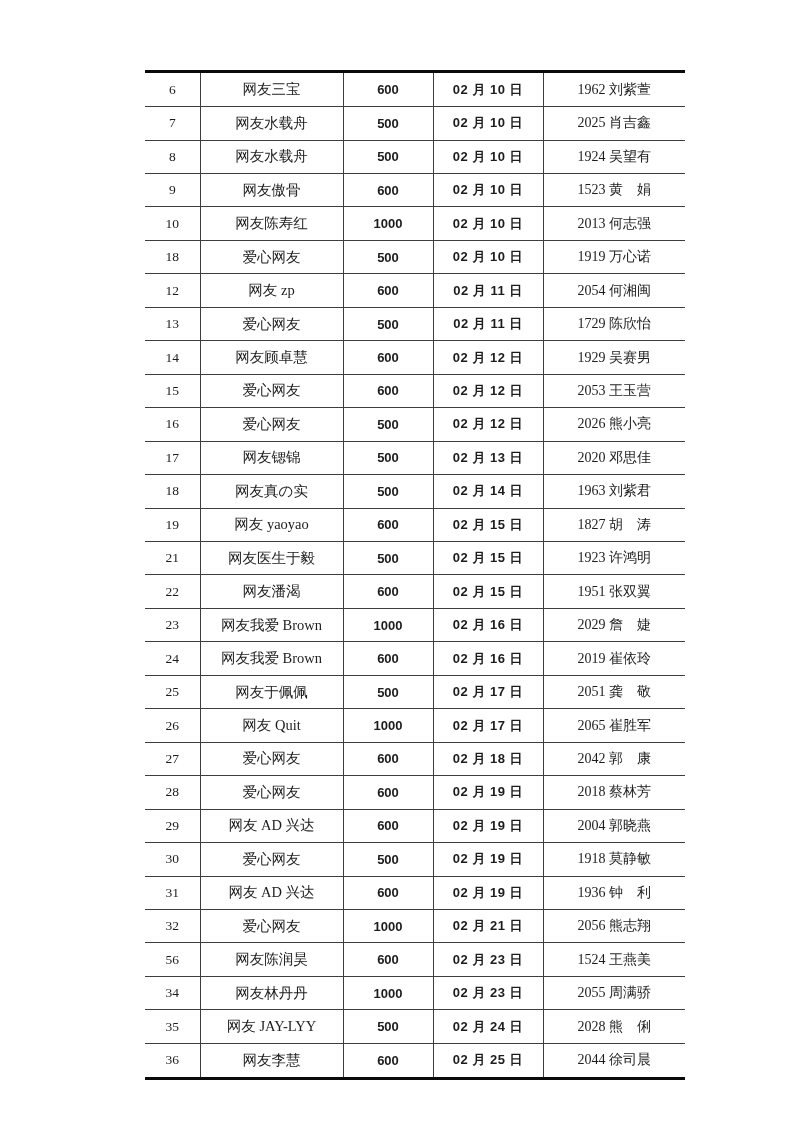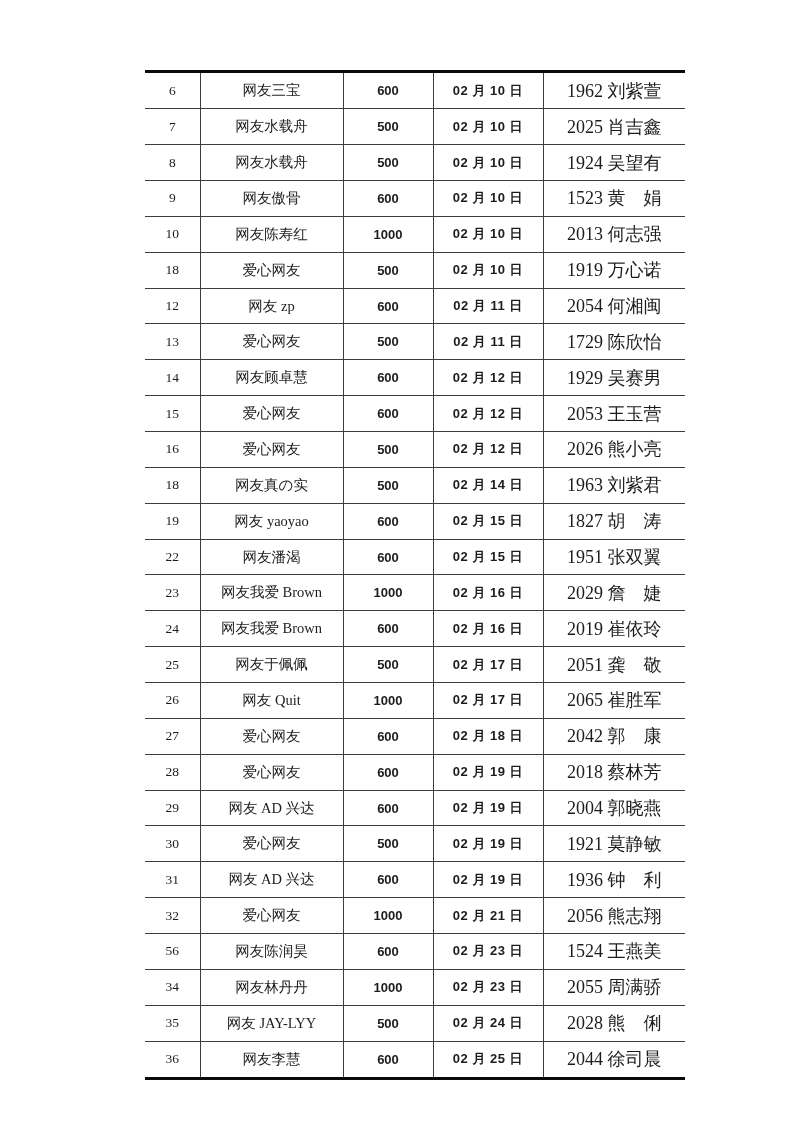--- a/index.html
+++ b/index.html
@@ -44,21 +44,21 @@
   }
   td.c-amount,td.c-date{
     font-family:"Liberation Sans","DejaVu Sans",sans-serif;
     font-size:13px;
     font-weight:600;
     color:#161616;
   }
   td.c-date{letter-spacing:0.5px;}
   td.c-recipient{
     font-family:"Liberation Serif","DejaVu Serif",serif;
-    font-size:18px;
+    font-size:14px;
   }
 </style>
 </head>
 <body>
 
 <div class="page">
   <table class="donations">
     <colgroup>
       <col style="width:55px">
       <col style="width:143px">
@@ -138,34 +138,48 @@
           <td class="c-recipient">2053 王玉营</td>
         </tr>
         <tr>
           <td class="c-no">16</td>
           <td class="c-donor">爱心网友</td>
           <td class="c-amount">500</td>
           <td class="c-date">02 月 12 日</td>
           <td class="c-recipient">2026 熊小亮</td>
         </tr>
         <tr>
+          <td class="c-no">17</td>
+          <td class="c-donor">网友锶锦</td>
+          <td class="c-amount">500</td>
+          <td class="c-date">02 月 13 日</td>
+          <td class="c-recipient">2020 邓思佳</td>
+        </tr>
+        <tr>
           <td class="c-no">18</td>
           <td class="c-donor">网友真の实</td>
           <td class="c-amount">500</td>
           <td class="c-date">02 月 14 日</td>
           <td class="c-recipient">1963 刘紫君</td>
         </tr>
         <tr>
           <td class="c-no">19</td>
           <td class="c-donor">网友 yaoyao</td>
           <td class="c-amount">600</td>
           <td class="c-date">02 月 15 日</td>
           <td class="c-recipient">1827 胡　涛</td>
         </tr>
         <tr>
+          <td class="c-no">21</td>
+          <td class="c-donor">网友医生于毅</td>
+          <td class="c-amount">500</td>
+          <td class="c-date">02 月 15 日</td>
+          <td class="c-recipient">1923 许鸿明</td>
+        </tr>
+        <tr>
           <td class="c-no">22</td>
           <td class="c-donor">网友潘渴</td>
           <td class="c-amount">600</td>
           <td class="c-date">02 月 15 日</td>
           <td class="c-recipient">1951 张双翼</td>
         </tr>
         <tr>
           <td class="c-no">23</td>
           <td class="c-donor">网友我爱 Brown</td>
           <td class="c-amount">1000</td>
@@ -212,21 +226,21 @@
           <td class="c-donor">网友 AD 兴达</td>
           <td class="c-amount">600</td>
           <td class="c-date">02 月 19 日</td>
           <td class="c-recipient">2004 郭晓燕</td>
         </tr>
         <tr>
           <td class="c-no">30</td>
           <td class="c-donor">爱心网友</td>
           <td class="c-amount">500</td>
           <td class="c-date">02 月 19 日</td>
-          <td class="c-recipient">1921 莫静敏</td>
+          <td class="c-recipient">1918 莫静敏</td>
         </tr>
         <tr>
           <td class="c-no">31</td>
           <td class="c-donor">网友 AD 兴达</td>
           <td class="c-amount">600</td>
           <td class="c-date">02 月 19 日</td>
           <td class="c-recipient">1936 钟　利</td>
         </tr>
         <tr>
           <td class="c-no">32</td>

